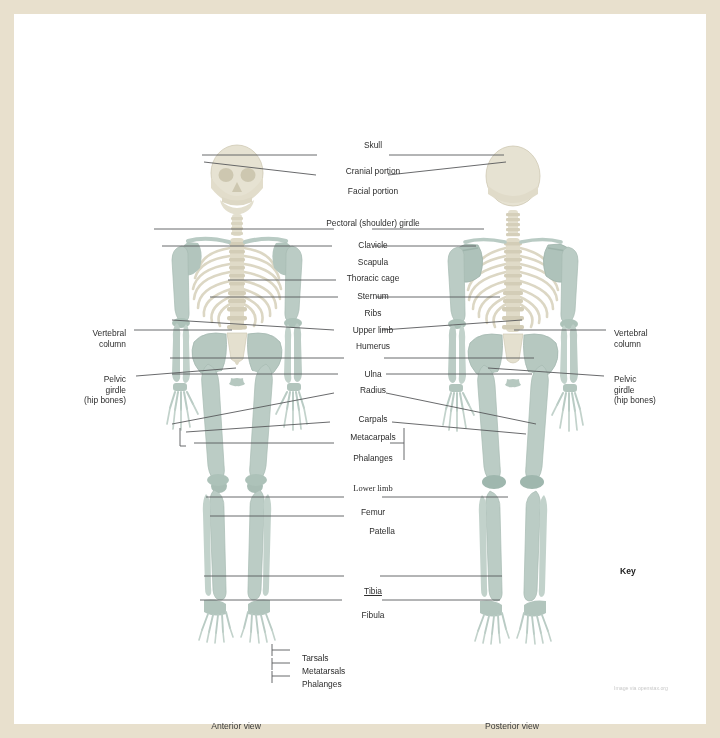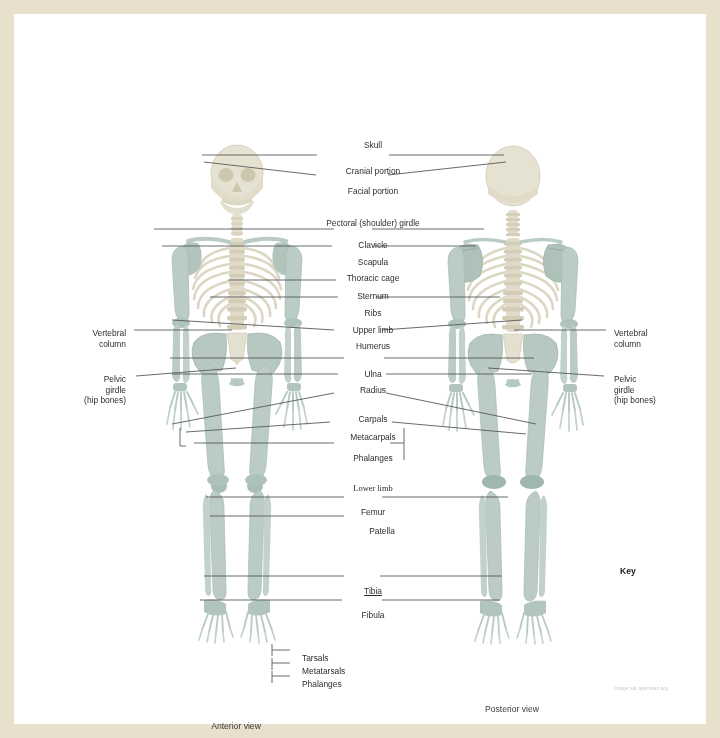--- a/index.html
+++ b/index.html
@@ -489,21 +489,21 @@
         <div>(hip bones)</div>
       </div>
     </div>
   <div id="foot-labels">
       <div class="lbl l" style="left: 288px; top: 639px;">Tarsals</div>
       <div class="lbl l" style="left: 288px; top: 652px;">Metatarsals</div>
       <div class="lbl l" style="left: 288px; top: 665px;">Phalanges</div>
     </div>
   <div id="view-captions">
       <div class="viewcap" style="left: 222px; top: 707px;">Anterior view</div>
-      <div class="viewcap" style="left: 498px; top: 690px;">Posterior view</div>
+      <div class="viewcap" style="left: 498px; top: 707px;">Posterior view</div>
     </div>
 
   <div id="key">
     <div class="ktitle">Key</div>
   </div>
 
   <div id="credit">Image via openstax.org</div>
 
 </div>
 

